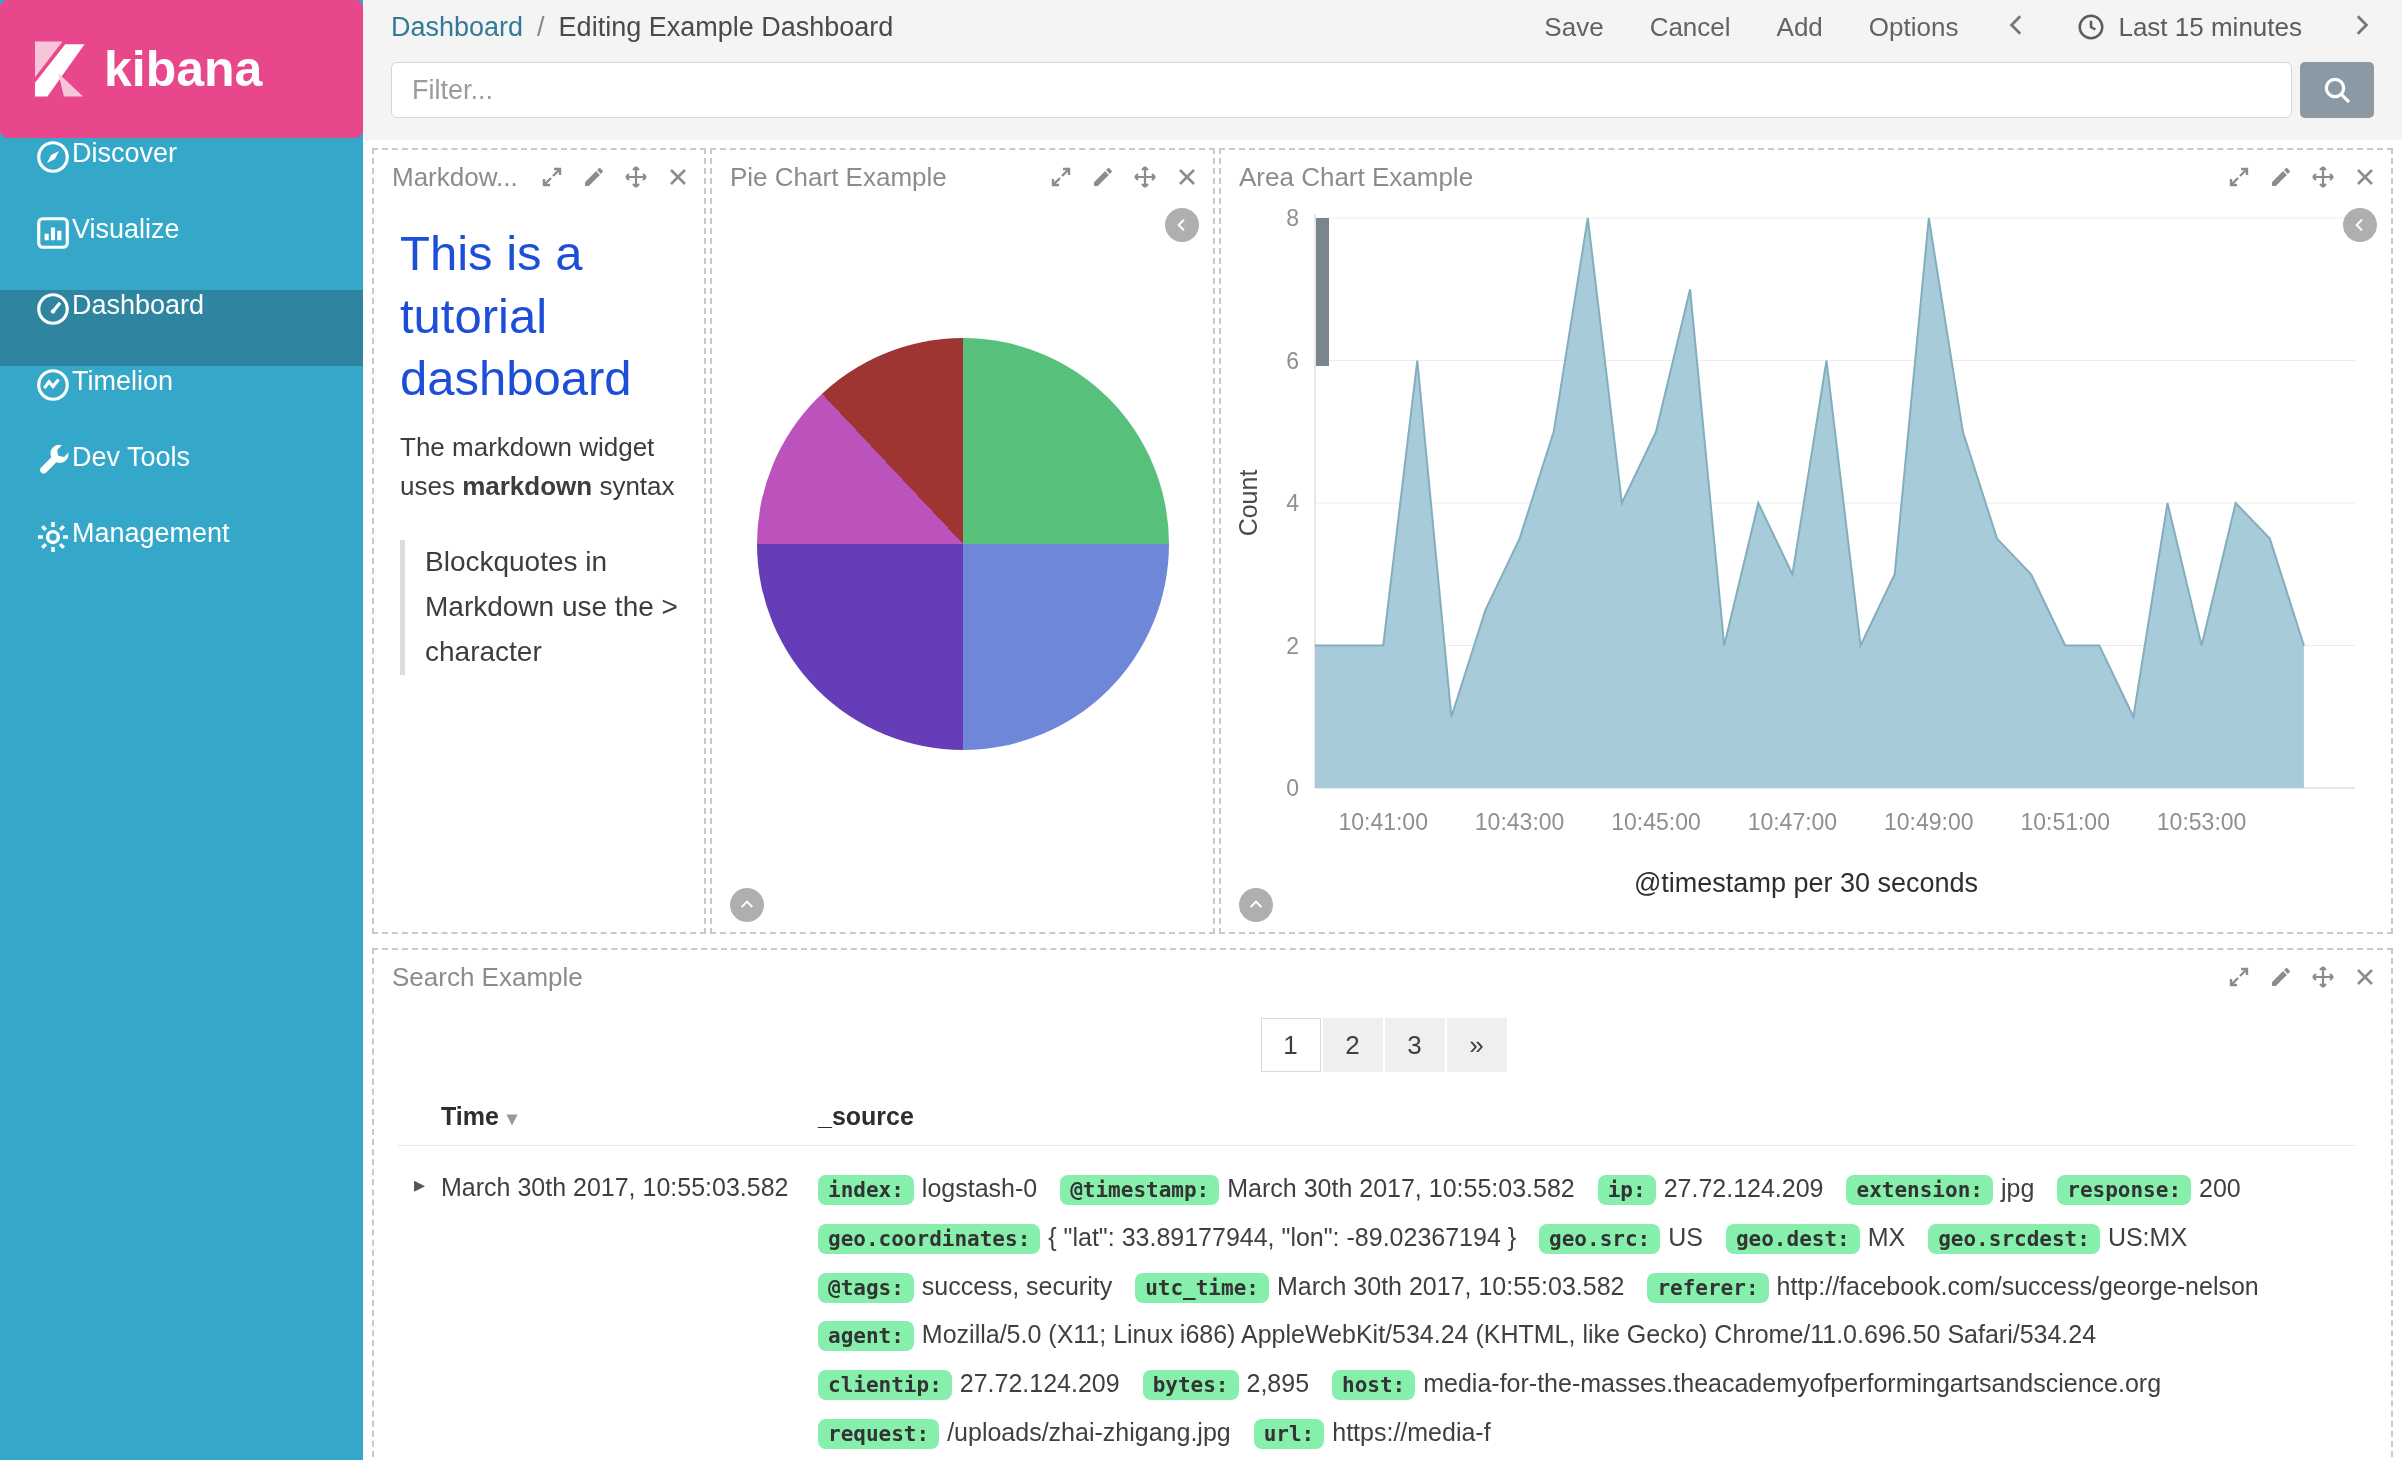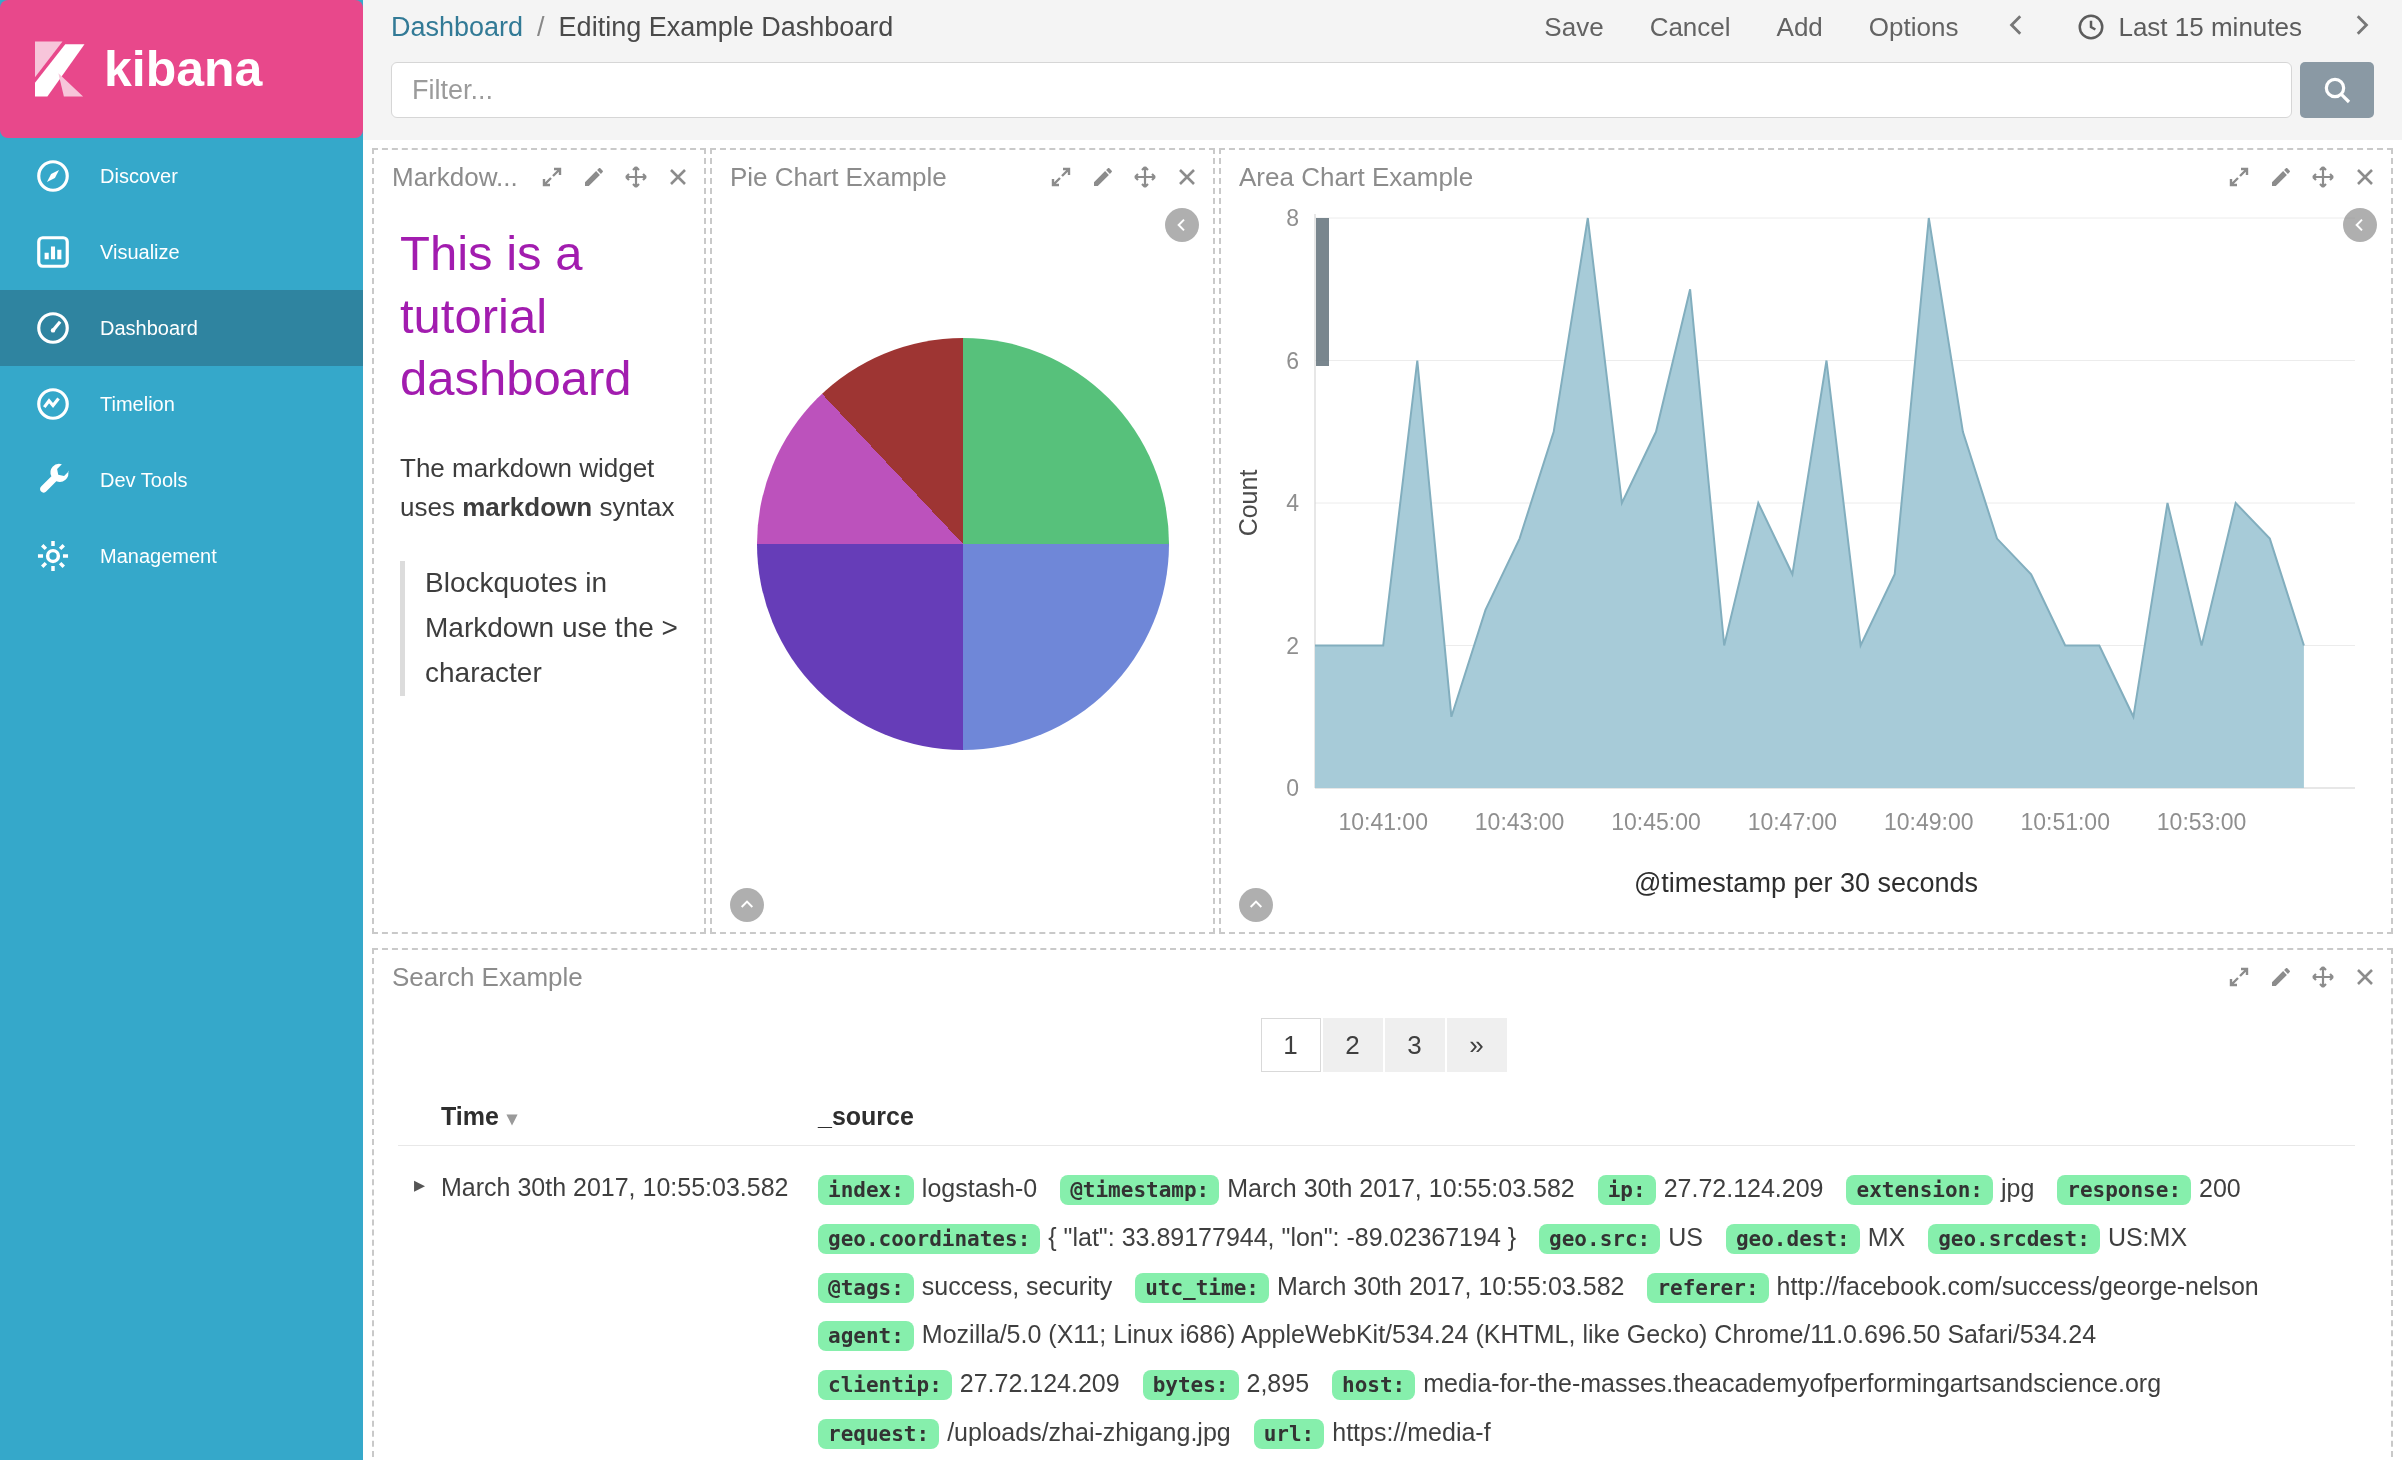--- a/index.html
+++ b/index.html
@@ -4,21 +4,21 @@
 <style>
   * { margin:0; padding:0; box-sizing:border-box; }
   html,body { width:2402px; height:1460px; font-family:"Liberation Sans",sans-serif; background:#fff; }
   #app { width:2402px; height:1460px; display:flex; overflow:hidden; }
 
   
   #sidebar { width:363px; flex-shrink:0; background:#35a8ca; color:#fff; }
   #logo { height:138px; background:#e8488b; display:flex; align-items:center; padding-left:24px; gap:14px; cursor:pointer;border-radius:8px; }
   #logo svg { width:66px; height:66px; display:block; }
   .logo-text { font-size:50px; font-weight:bold; color:#fff; }
-  .nav-item { height:76px; display:flex; align-items:center; padding-left:34px; gap:28px; cursor:pointer; font-size:20px; color:#fff; }
+  .nav-item { height:76px; display:flex; align-items:flex-start; padding-left:34px; cursor:pointer; font-size:27px; color:#fff; }
   .nav-item.active { background:#2f84a0; }
   .nav-ic svg { width:38px; height:38px; display:block; }
 
   
   #main { flex:1; display:flex; flex-direction:column; min-width:0; }
   #topchrome { background:#f4f4f4; }
   #breadcrumb-row { height:54px; display:flex; align-items:center; padding:0 28px; font-size:27px; }
   .crumb-link { color:#327a96; cursor:pointer; }
   .crumb-sep { margin:0 14px; color:#888; }
   .crumb-current { color:#4a4a4a; }
@@ -48,21 +48,21 @@
   .p-ic { cursor:pointer; display:flex; }
   .p-ic svg { width:24px; height:24px; }
 
   .spy-toggle { position:absolute; width:34px; height:34px; border-radius:50%; background:#7b7b7b; opacity:.6; color:#fff; display:flex; align-items:center; justify-content:center; cursor:pointer; z-index:4; }
   .spy-toggle svg { width:16px; height:16px; }
   .st-tr { top:58px; right:14px; }
   .st-bl { bottom:10px; left:18px; }
 
   
   .md-body { padding:24px 26px; color:#3d3d3d; }
-  .md-h1 { font-size:49px; line-height:1.28; font-weight:400; color:#a21caf; margin-bottom:39px; }
+  .md-h1 { font-size:49px; line-height:1.28; font-weight:400; color:#1d4ed8; margin-bottom:18px; }
   .md-p { font-size:26px; line-height:1.5; margin-bottom:34px; color:#3d3d3d; }
   .md-quote { border-left:5px solid #dcdcdc; padding-left:20px; font-size:28px; line-height:1.6; color:#3d3d3d; }
 
   
   .pie-body { display:flex; justify-content:center; }
   .pie { width:412px; height:412px; border-radius:50%; margin-top:140px; }
 
   
   .area-body { padding:6px 0 0 10px; }
   .x-title { text-align:center; font-size:27px; color:#2e2e2e; margin-top:8px; width:1150px; }

